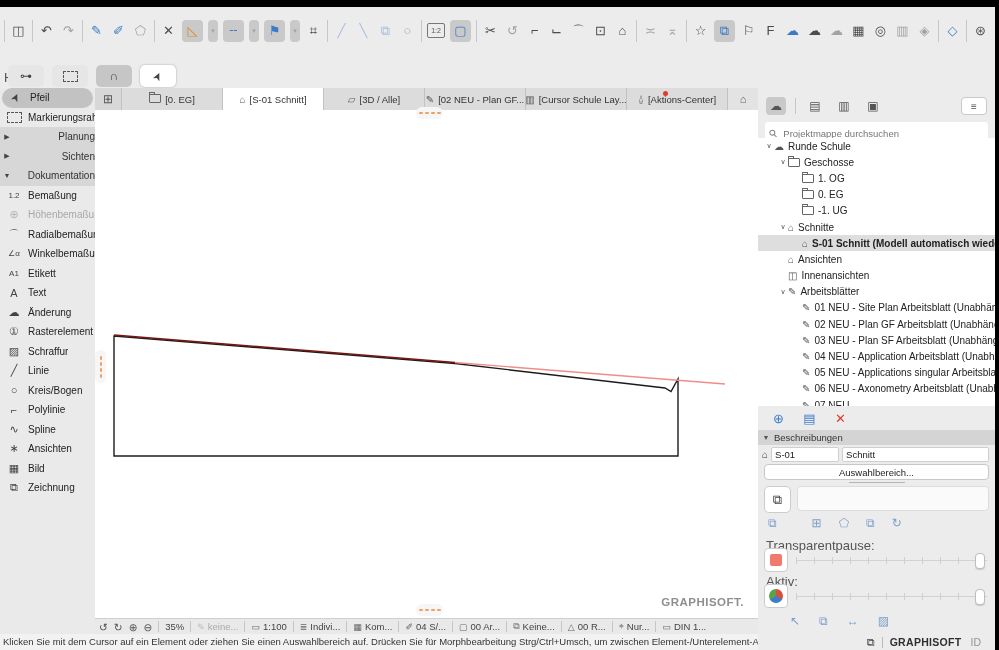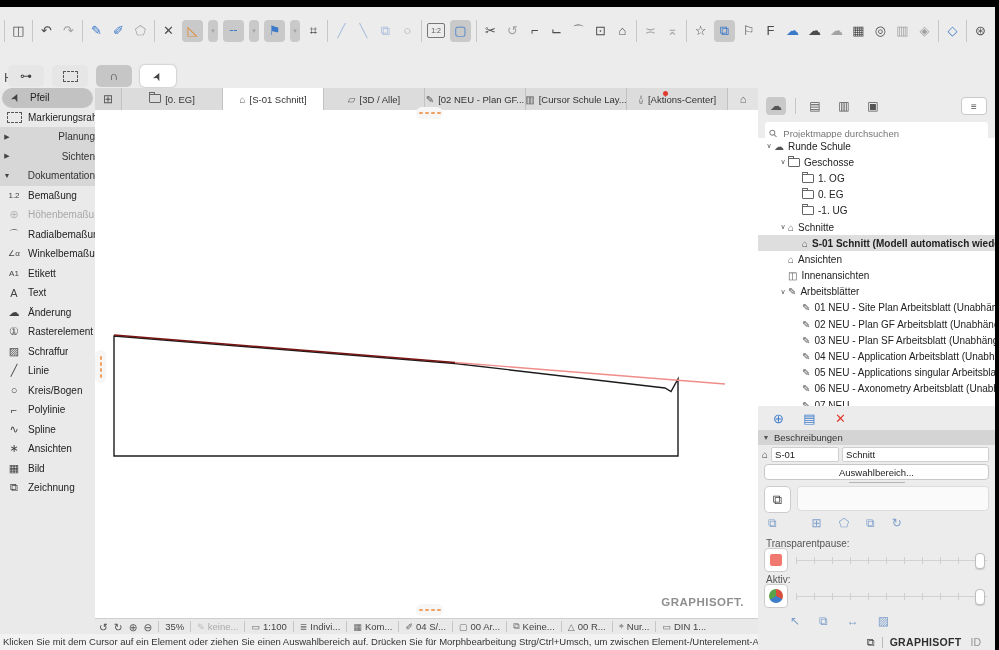--- a/index.html
+++ b/index.html
@@ -84,21 +84,21 @@
   .f1{width:60px;} .f2{flex:1;}
   .settingsbtn{position:absolute;left:6px;right:6px;top:376px;height:14px;background:#fff;border:1px solid #c8c8c8;
     border-radius:4px;font-size:9.5px;color:#222;display:flex;align-items:center;justify-content:center;}
   .pdivider{position:absolute;left:50%;top:394px;width:56px;margin-left:-28px;border-top:1px solid #b5b5b5;}
   .clonerow{position:absolute;left:6px;right:6px;top:398px;height:25px;display:flex;gap:6px;}
   .clonebtn{width:25px;height:25px;background:#fff;border:1px solid #ccc;border-radius:5px;display:flex;
     align-items:center;justify-content:center;font-size:13px;color:#444;}
   .clonefield{flex:1;background:#fafafa;border:1px solid #ddd;border-radius:4px;}
   .midicons{position:absolute;left:10px;top:428px;display:flex;gap:17px;font-size:12px;color:#7d9fca;}
   .midicons .first{margin-right:18px;}
-  .plabel{position:absolute;left:8px;font-size:10px;color:#555;}
+  .plabel{position:absolute;left:8px;font-size:13px;color:#555;}
   .sliderrow{position:absolute;left:6px;right:8px;height:24px;display:flex;align-items:center;gap:8px;}
   .swatchbtn{width:22px;height:22px;background:#fff;border:1px solid #ccc;border-radius:4px;display:flex;align-items:center;justify-content:center;}
   .swatch-red{width:12px;height:12px;background:#f2796d;border-radius:2px;}
   .swatch-pie{width:14px;height:14px;border-radius:50%;background:conic-gradient(#d94f3d 0 33%,#3d7dc9 33% 66%,#58a34a 66% 100%);}
   .track{flex:1;position:relative;height:14px;}
   .track::before{content:"";position:absolute;left:0;right:0;top:7px;border-top:1px solid #d2d2d2;}
   .ticks{position:absolute;left:0;right:0;top:4px;height:7px;
     background:repeating-linear-gradient(90deg,#cfcfcf 0 1px,transparent 1px 18px);}
   .handle{position:absolute;right:2px;top:0;width:8px;height:14px;background:#fff;border:1px solid #bdbdbd;border-radius:4px;box-shadow:0 1px 1px rgba(0,0,0,.15);}
   .bottomicons{position:absolute;left:32px;top:526px;display:flex;gap:19px;font-size:12px;color:#7d9fca;}

